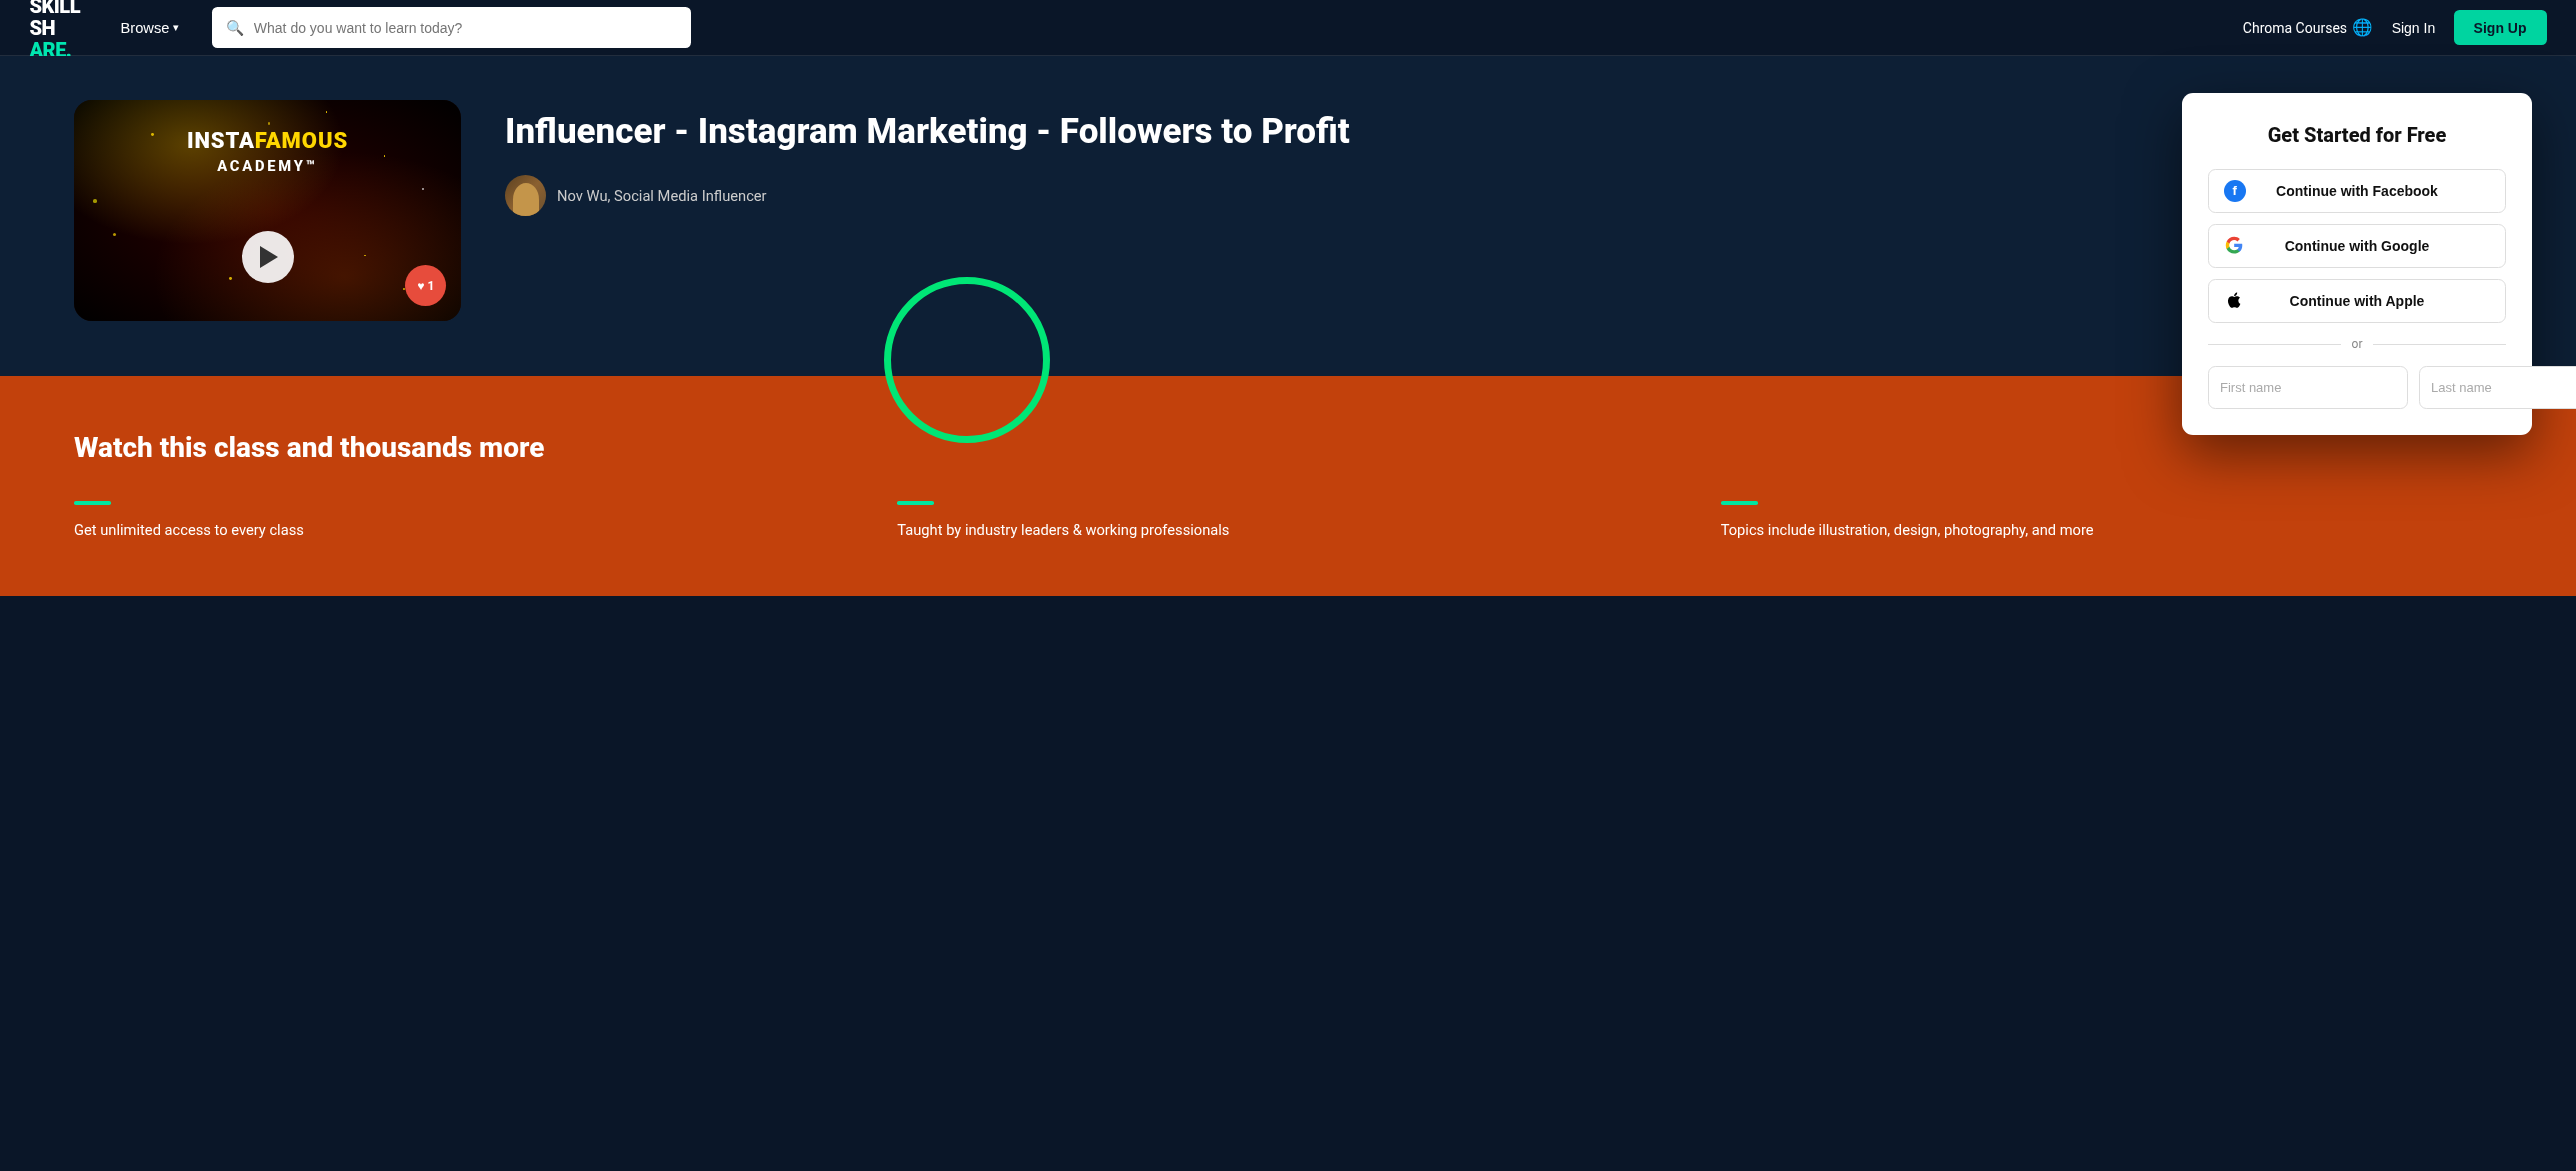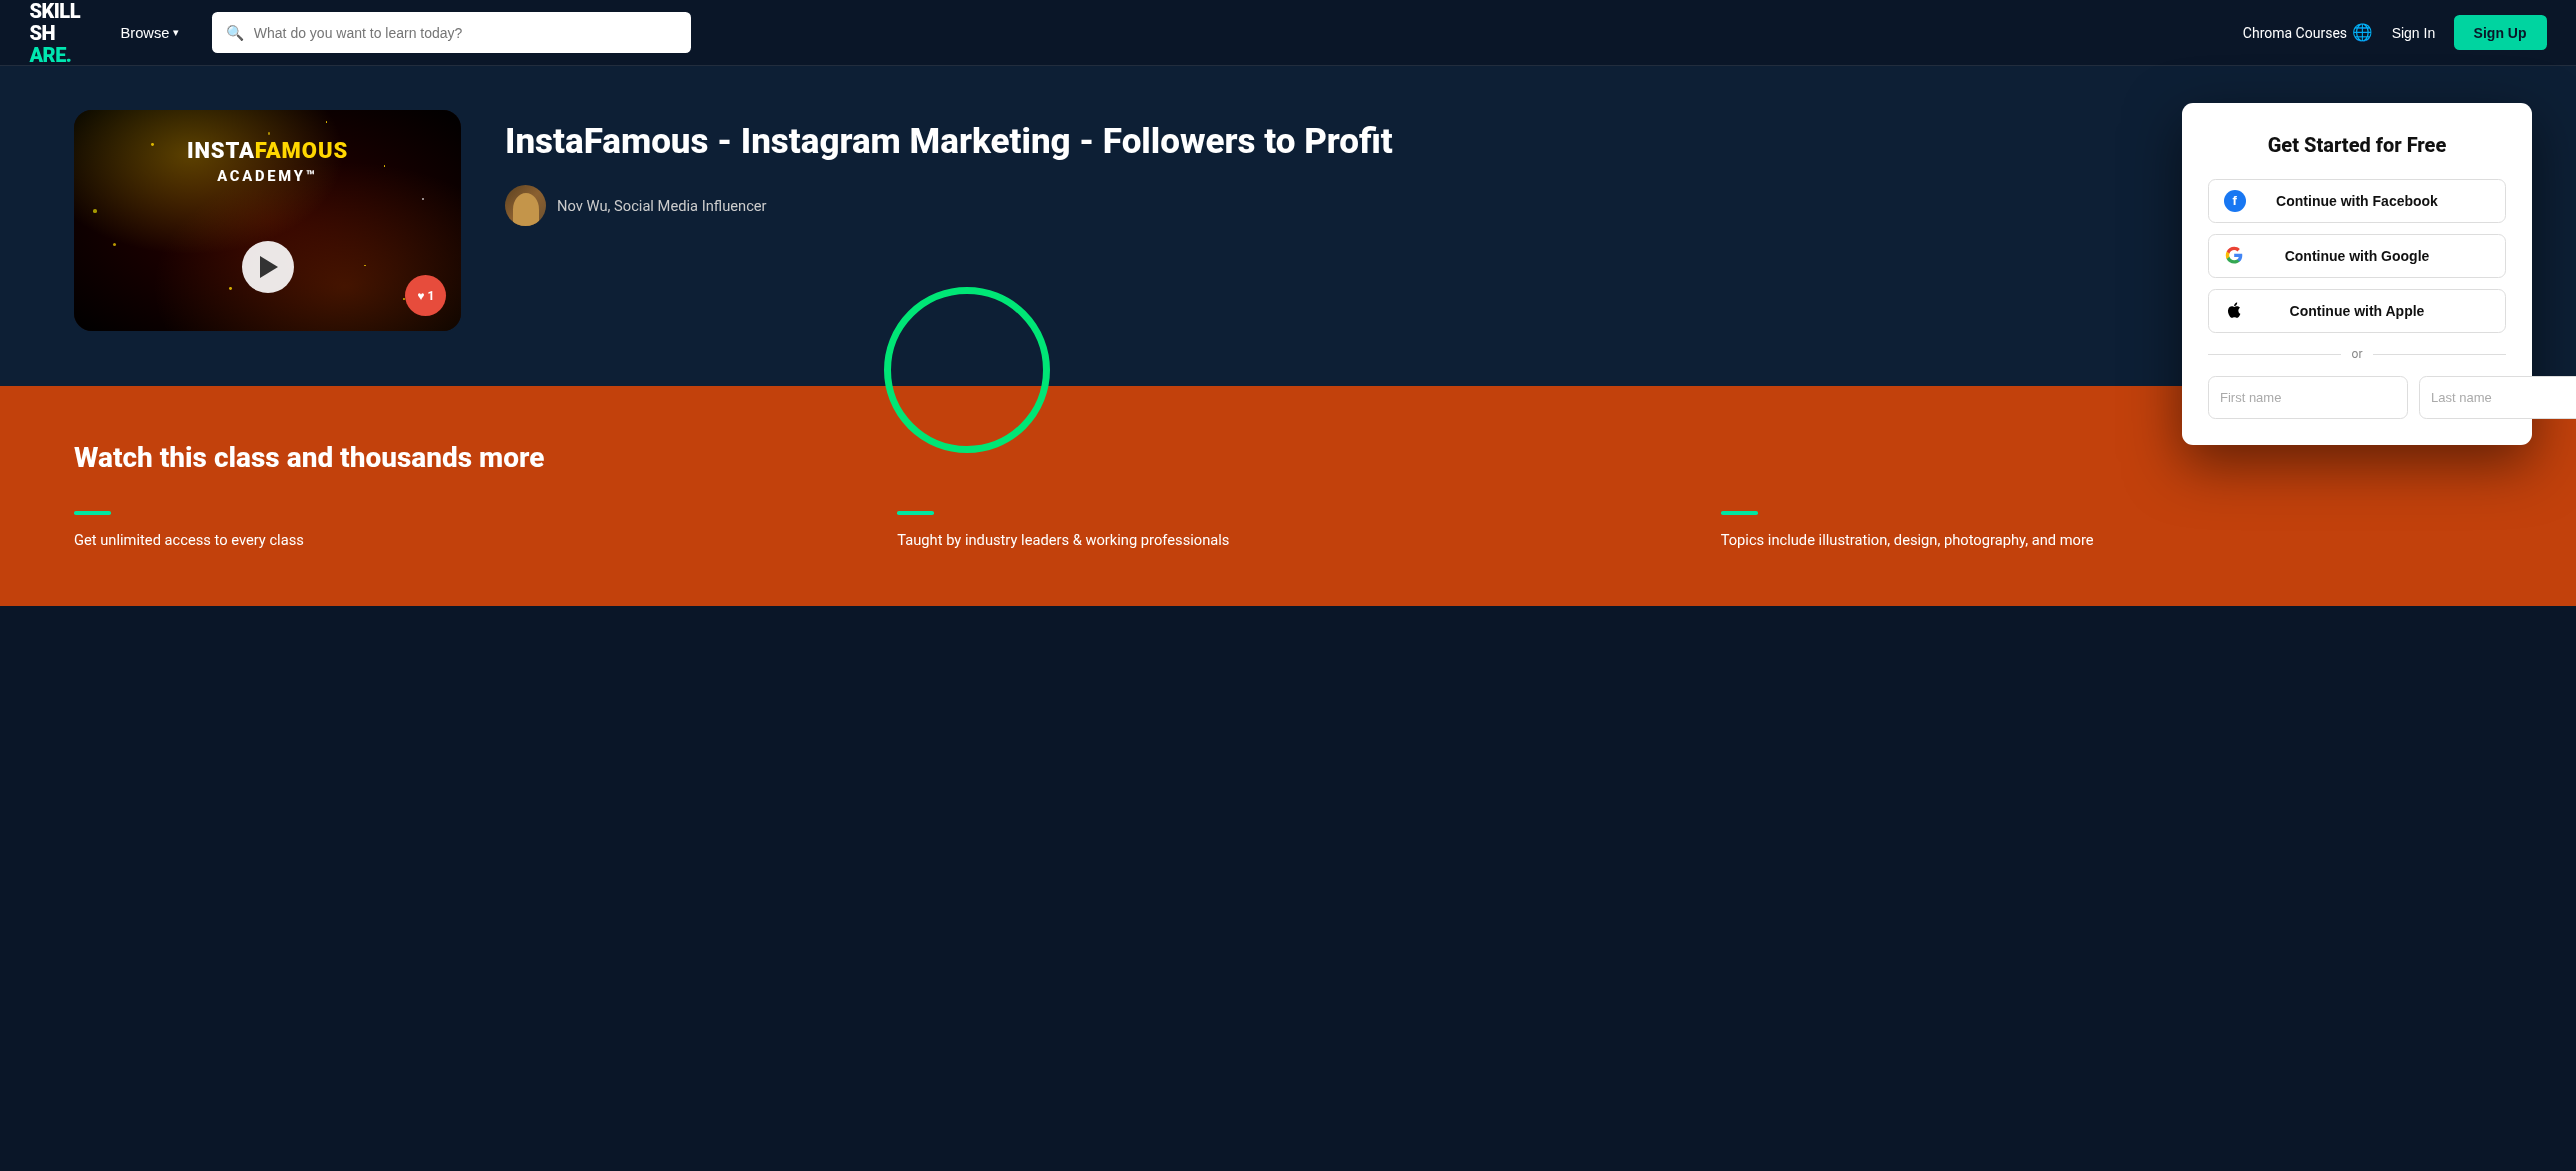--- a/index.html
+++ b/index.html
@@ -4,21 +4,21 @@
   <style>
     * { margin: 0; padding: 0; box-sizing: border-box; }
     body { font-family: -apple-system, BlinkMacSystemFont, 'Segoe UI', Roboto, sans-serif; background: #0a1628; overflow-x: hidden; }
 
     
     .navbar {
       background: #0a1628;
       display: flex;
       align-items: center;
       padding: 0 29.5px;
-      height: 66px;
+      height: 56px;
       gap: 22px;
       border-bottom: 0.9px solid rgba(255,255,255,0.1);
     }
     .logo {
       display: flex;
       flex-direction: column;
       color: white;
       font-size: 20px;
       font-weight: 900;
       line-height: 1.1;
@@ -413,21 +413,21 @@
           <div class="play-btn">
             <div class="play-triangle"></div>
           </div>
         </div>
       </div>
       <div class="like-badge">♥ 1</div>
     </div>
   </div>
 
   <div class="course-info">
-    <h1 class="course-title">InstaFamous - Instagram Marketing - Followers to Profit</h1>
+    <h1 class="course-title">Influencer - Instagram Marketing - Followers to Profit</h1>
     <div class="instructor-row">
       <div class="instructor-avatar">
         <div class="avatar-img">
           <div style="width:26px;height:33px;background:#c4954a;border-radius:50% 50% 0 0;margin-bottom:0;"></div>
         </div>
       </div>
       <span class="instructor-name">Nov Wu, Social Media Influencer</span>
     </div>
   </div>
 

